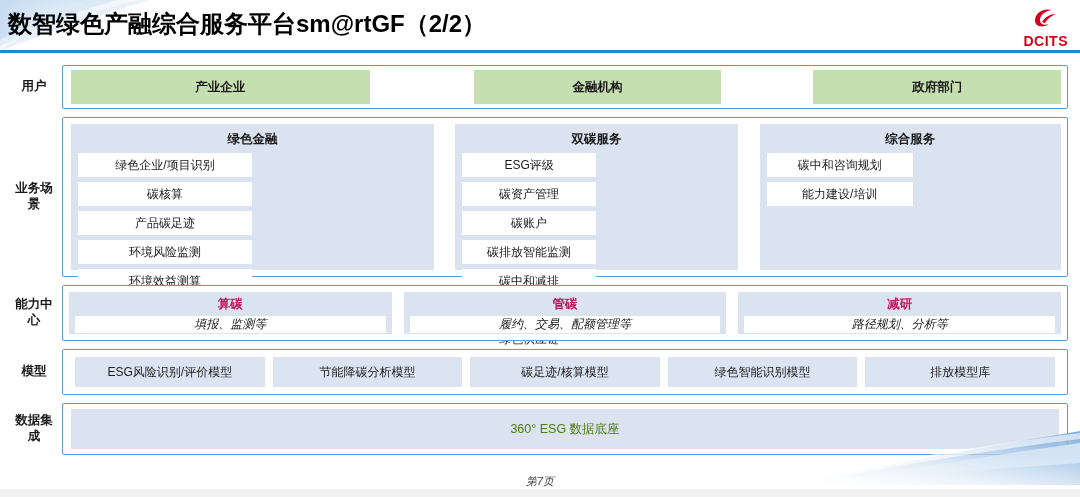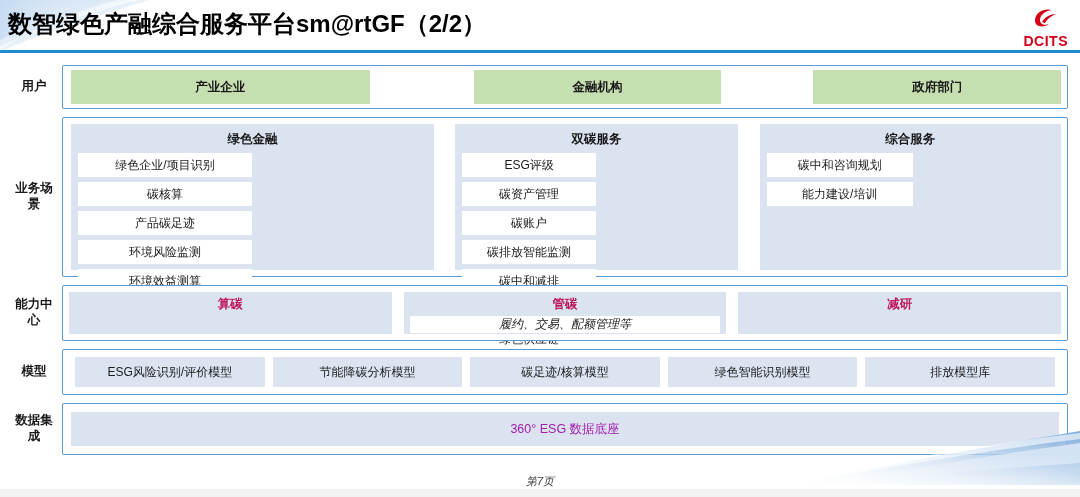--- a/index.html
+++ b/index.html
@@ -141,23 +141,23 @@
     height: 30px; flex: 1;
     display: flex; align-items: center; justify-content: center;
     font-size: 12px; color: #1a1a1a;
     margin: 0 4px;
   }
 
   
   .data-row { top: 346px; height: 52px; padding: 8px; display: flex; align-items: center; }
   .data-box {
     background: #dce3f0;
-    width: 100%; height: 34px;
-    display: flex; align-items: center; justify-content: center;
-    font-size: 12.5px; color: #a21caf;
+    width: 100%; height: 40px;
+    display: flex; align-items: center; justify-content: center;
+    font-size: 12.5px; color: #4d7c0f;
   }
 
   
   .footer {
     position: absolute;
     left: 0; top: 474px; width: 1080px;
     text-align: center;
     font-size: 11px; font-style: italic; color: #3a3a3a;
   }
   .bottom-strip {
@@ -245,27 +245,29 @@
           <div class="chip">能力建设/培训</div>
         </div>
       </div>
 
     </div>
 
     <div class="row-label" style="top:228px;height:56px;">能力中心</div>
     <div class="row cap-row">
       <div class="cap-panel">
         <div class="cap-title">算碳</div>
+        <div class="cap-body">填报、监测等</div>
       </div>
       <div class="cap-panel">
         <div class="cap-title">管碳</div>
         <div class="cap-body">履约、交易、配额管理等</div>
       </div>
       <div class="cap-panel">
         <div class="cap-title">减研</div>
+        <div class="cap-body">路径规划、分析等</div>
       </div>
     </div>
 
     <div class="row-label" style="top:292px;height:46px;">模型</div>
     <div class="row model-row">
       <div class="model-box">ESG风险识别/评价模型</div>
       <div class="model-box">节能降碳分析模型</div>
       <div class="model-box">碳足迹/核算模型</div>
       <div class="model-box">绿色智能识别模型</div>
       <div class="model-box">排放模型库</div>

